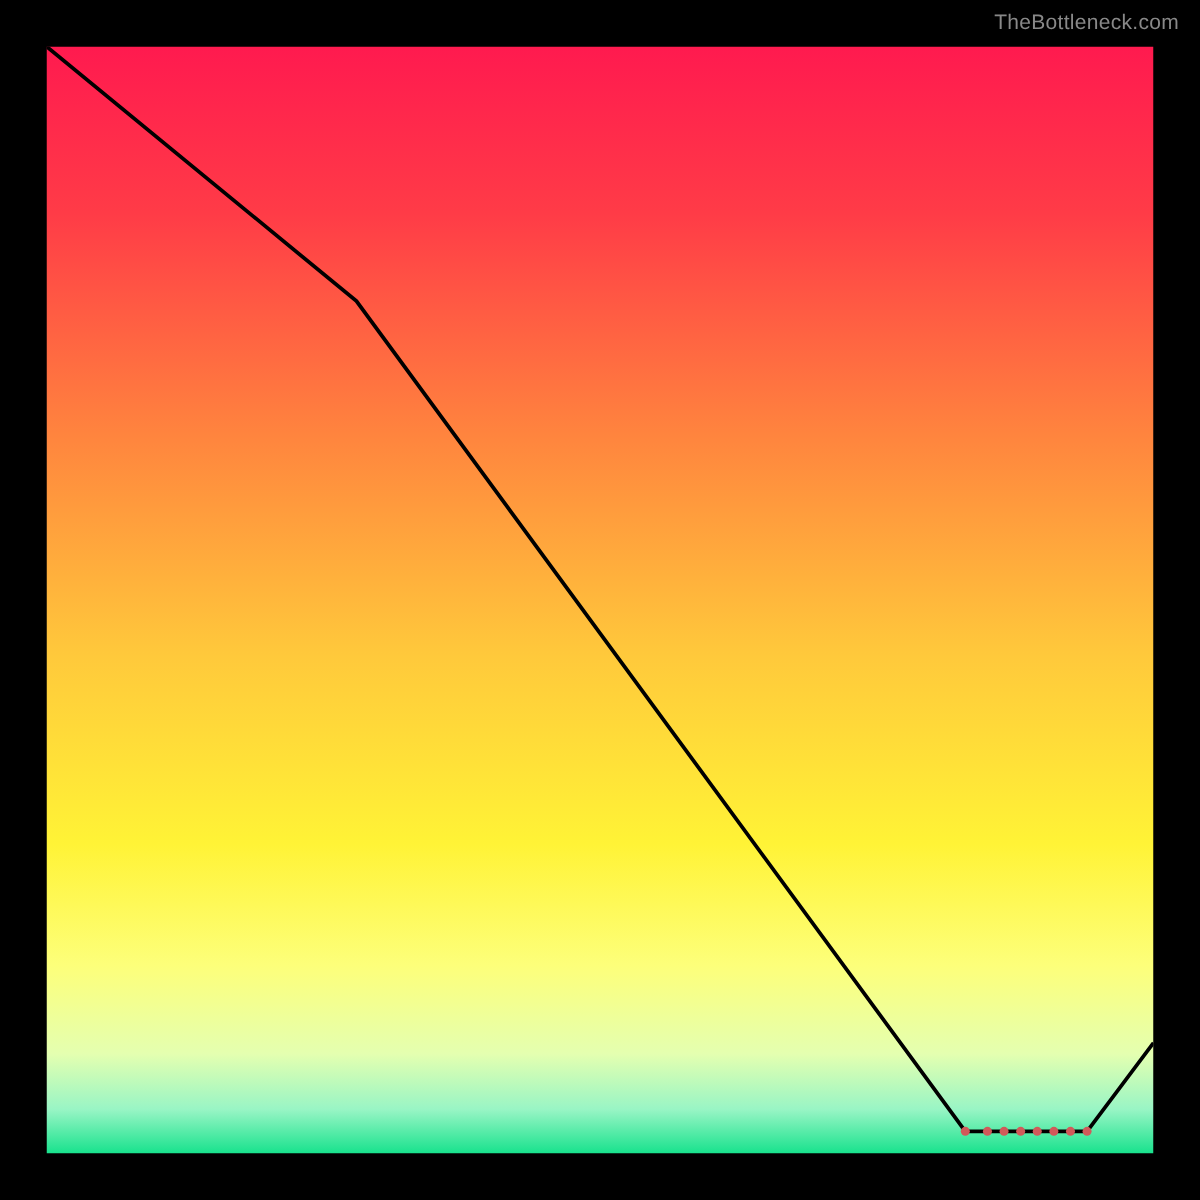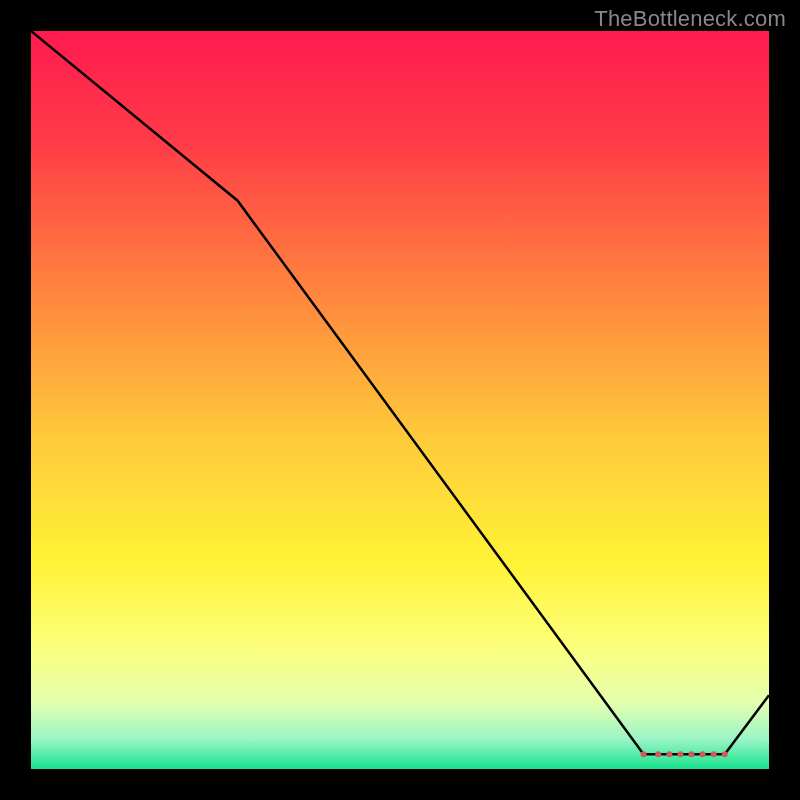--- a/index.html
+++ b/index.html
@@ -14,21 +14,21 @@
   .container {
     position: relative;
     width: 800px;
     height: 800px;
   }
   .watermark {
     position: absolute;
     top: 6px;
     right: 14px;
     color: #888;
-    font-size: 22px;
+    font-size: 14px;
     font-weight: 500;
     letter-spacing: 0.2px;
     z-index: 5;
   }
   .plot {
     position: absolute;
     left: 31px;
     top: 31px;
     width: 738px;
     height: 738px;

